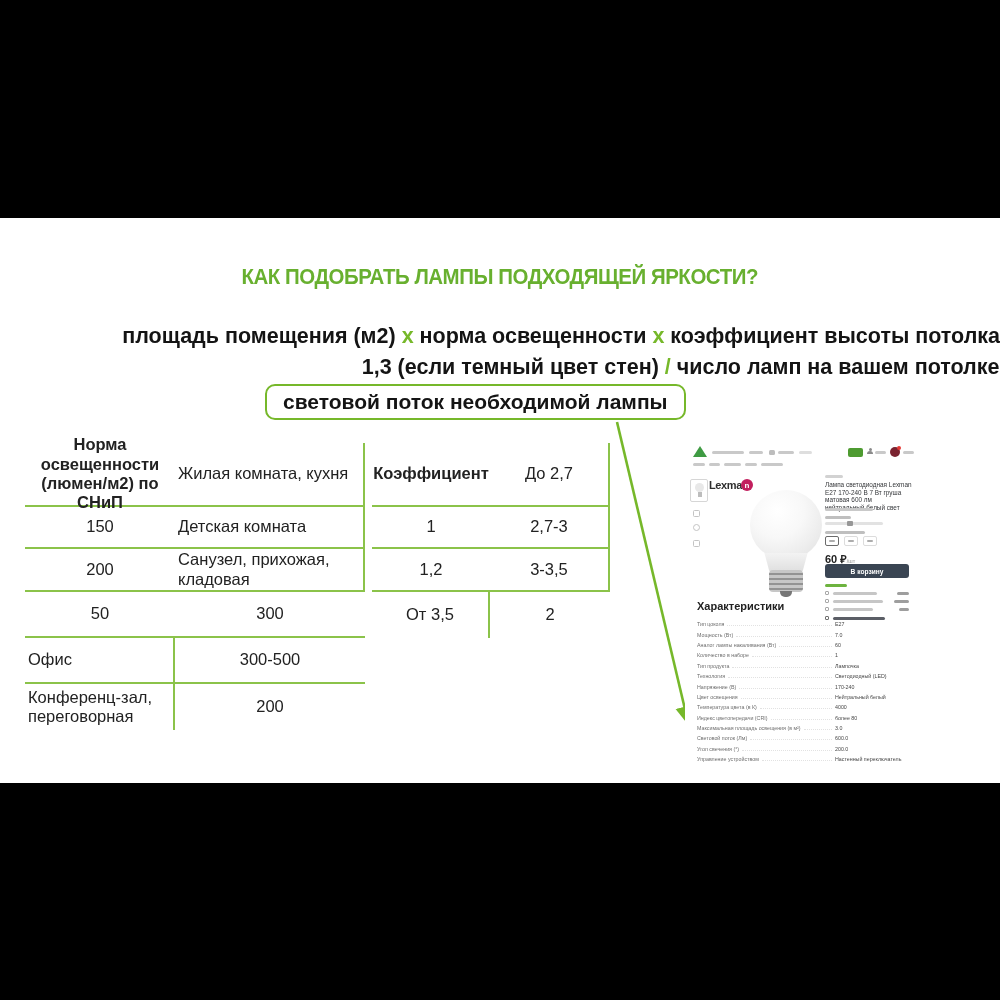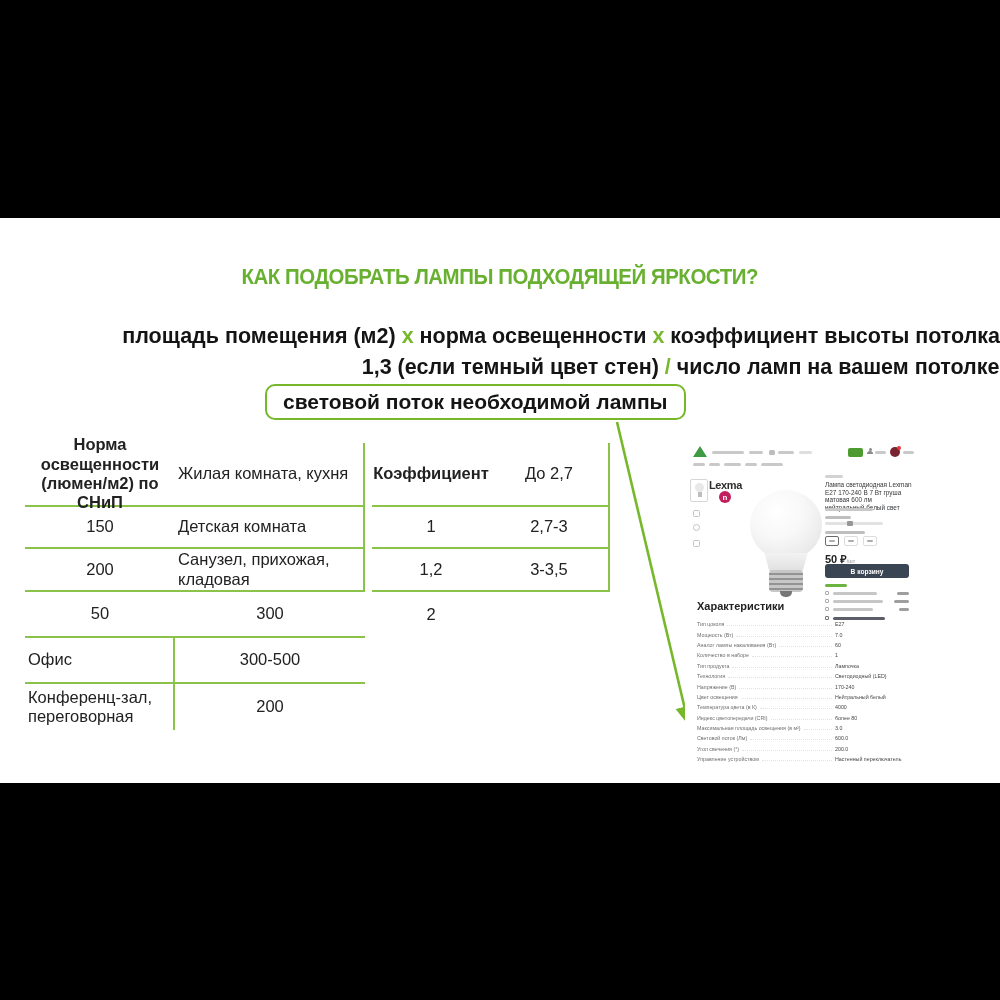--- a/index.html
+++ b/index.html
@@ -46,21 +46,21 @@
   .nav-btn { position:absolute; width:15px; height:9px; border-radius:2px; background:#4e9b31; }
   .person { position:absolute; width:6px; height:6px; }
   .person:before { content:""; position:absolute; left:1.5px; top:0; width:3px; height:3px; border-radius:50%; background:#8a8a8a; }
   .person:after { content:""; position:absolute; left:0; top:3.2px; width:6px; height:3px; border-radius:3px 3px 0 0; background:#8a8a8a; }
   .avatar { position:absolute; width:10px; height:10px; border-radius:50%; background:#7a2330; }
   .avatar:after { content:""; position:absolute; right:-1px; top:-1px; width:4px; height:4px; border-radius:50%; background:#e53935; }
   .thumb { position:absolute; left:5px; top:36px; width:18px; height:23px; border:1px solid #d6d6d6; border-radius:2px; }
   .thumb .mini-dome { position:absolute; left:4px; top:3px; width:9px; height:9px; border-radius:50%; background:#e8e8e8; }
   .thumb .mini-base { position:absolute; left:6.5px; top:12px; width:4px; height:5px; background:#bdbdbd; }
   .side-ic { position:absolute; width:7px; height:7px; border:1px solid #c4c4c4; border-radius:1.5px; }
-  .brand { position:absolute; left:24px; top:36px; display:flex; align-items:center;flex-direction:column; }
+  .brand { position:absolute; left:24px; top:36px; display:flex; align-items:center; }
   .brand-word { font-size:11px; font-weight:800; color:#2e2e2e; letter-spacing:-.4px; }
   .brand-dot { width:12px; height:12px; border-radius:50%; background:#c21f5e; color:#fff; font-size:8px; font-weight:800;
                display:flex; align-items:center; justify-content:center; margin-left:-1px; }
   .dome { position:absolute; left:65px; top:47px; width:72px; height:70px; border-radius:50%;
           background:radial-gradient(circle at 38% 30%, #ffffff 0%, #f8f8f8 40%, #ececec 70%, #dedede 100%); }
   .neck { position:absolute; left:74px; top:110px; width:54px; height:18px;
           clip-path:polygon(10% 0,90% 0,81% 100%,19% 100%);
           background:linear-gradient(#f3f3f3,#e0e0e0); }
   .screw { position:absolute; left:84px; top:127px; width:34px; height:22px; border-radius:4px;
            background:repeating-linear-gradient(180deg,#c7c7c7 0 2.5px,#939393 2.5px 5px); }
@@ -119,20 +119,21 @@
     </div>
 
     <div class="tbl ceil-tbl">
       <div class="cell th bb">Коэффициент</div>
 
       <div class="cell ctr br bb">До 2,7</div>
       <div class="cell ctr bb">1</div>
       <div class="cell ctr br bb">2,7-3</div>
       <div class="cell ctr bb">1,2</div>
       <div class="cell ctr br bb">3-3,5</div>
+      <div class="cell ctr br">От 3,5</div>
       <div class="cell ctr">2</div>
     </div>
 
     <svg class="arrow-svg" viewBox="0 0 1000 565">
       <defs>
         <marker id="ah" markerWidth="9" markerHeight="8" refX="6" refY="3.5" orient="auto">
           <path d="M0,0 L7.5,3.5 L0,7 z" fill="#76b82a"></path>
         </marker>
       </defs>
       <line x1="617" y1="204" x2="688" y2="504" stroke="#76b82a" stroke-width="2.6" marker-end="url(#ah)"></line>
@@ -192,21 +193,21 @@
       <div class="bar" style="left:140px; top:88px; width:40px; height:2.5px; background:#bfbfbf;"></div>
       <div class="optbox sel" style="left:140px;">
           <i></i>
         </div>
       <div class="optbox" style="left:159px;">
           <i></i>
         </div>
       <div class="optbox" style="left:178px;">
           <i></i>
         </div>
-      <div class="price"><span>50 ₽</span><small>/шт</small></div>
+      <div class="price"><span>60 ₽</span><small>/шт</small></div>
       <div class="buy-btn">В корзину</div>
       <div class="bar" style="left:140px; top:141px; width:22px; background:#6db33f;"></div>
 
       <div>
         <div class="inforow-ic" style="left:140px; top:148px;"></div>
         <div class="bar" style="left:148px; top:149px; width:44px; height:2.5px; background:#c6c6c6;"></div>
         <div class="bar" style="left:212px; top:149px; width:12px; height:2.5px; background:#9e9e9e;"></div>
         <div class="inforow-ic" style="left:140px; top:156px;"></div>
         <div class="bar" style="left:148px; top:157px; width:50px; height:2.5px; background:#c6c6c6;"></div>
         <div class="bar" style="left:209px; top:157px; width:15px; height:2.5px; background:#9e9e9e;"></div>

